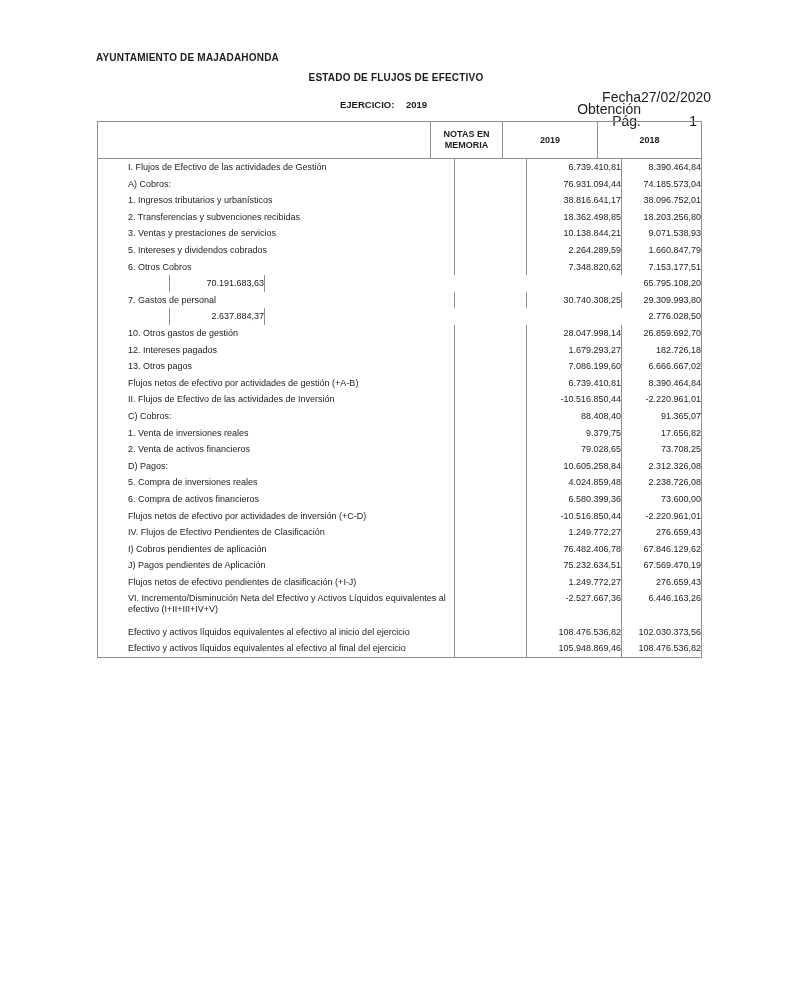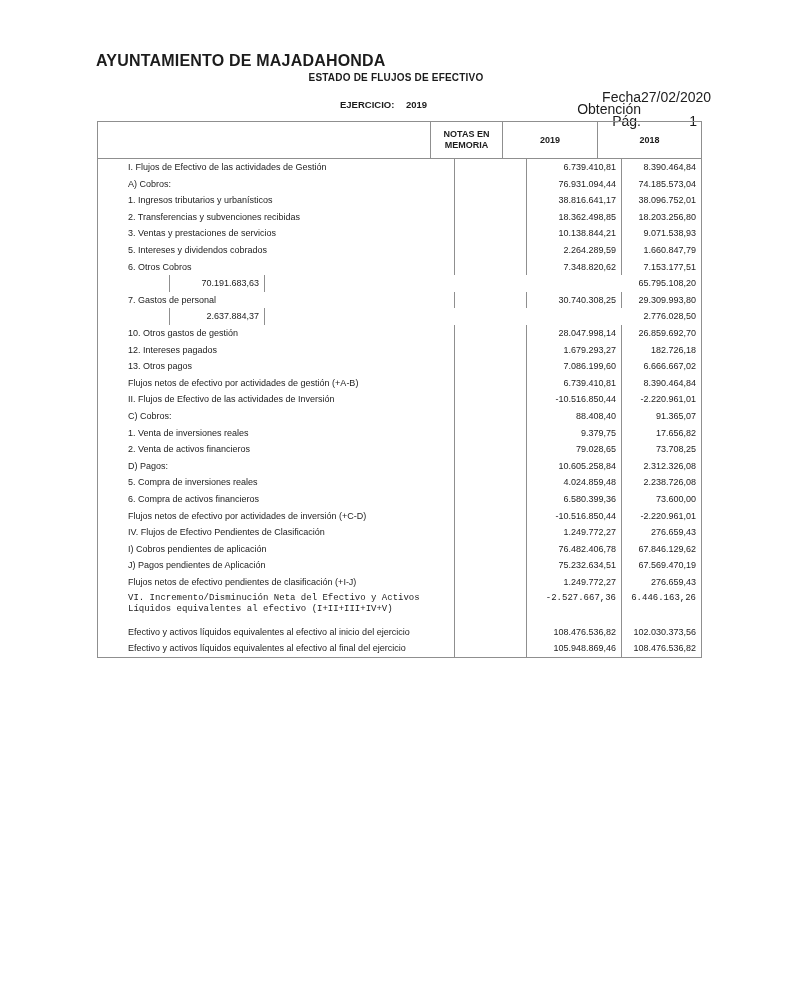--- a/index.html
+++ b/index.html
@@ -10,21 +10,21 @@
     background: #ffffff;
     font-family: "Liberation Sans", sans-serif;
     color: #1c1c1c;
     overflow: hidden;
   }
 
   .org {
     position: absolute;
     left: 96px;
     top: 52px;
-    font-size: 16px;
+    font-size: 10px;
     font-weight: bold;
     letter-spacing: 0.2px;
   }
 
   .doc-title {
     position: absolute;
     left: 0;
     top: 72px;
     width: 792px;
     text-align: center;
@@ -93,29 +93,29 @@
   .tr.tall { flex: 2 2 0; }
 
   .td {
     box-sizing: border-box;
     display: flex;
     align-items: center;
     font-size: 9px;
     line-height: 10.5px;
     overflow: hidden;
   }
-  .tr.tall .td { align-items: flex-start; padding-top: 3px; font-family: Liberation Mono, monospace; }
+  .tr.tall .td { align-items: flex-start; padding-top: 3px; }
 
   .label-col { width: 333px; border-right: 1px solid #8f8f8f; }
   .notas-col { width: 72px;  border-right: 1px solid #8f8f8f; }
   .y2019-col { width: 95px;  border-right: 1px solid #8f8f8f; }
   .y2018-col { flex: 1; }
 
   .td.label-col { padding-left: 6px; padding-right: 6px; margin-left: 24px; }
-  .td.num { justify-content: flex-end; text-align: right; padding-right: 5px; }
+  .td.num { justify-content: flex-end; text-align: right; }
 </style>
 </head>
 <body>
 
 <div class="page">
 
   <div class="org">AYUNTAMIENTO DE MAJADAHONDA</div>
 
   <div class="doc-title">ESTADO DE FLUJOS DE EFECTIVO</div>
 

